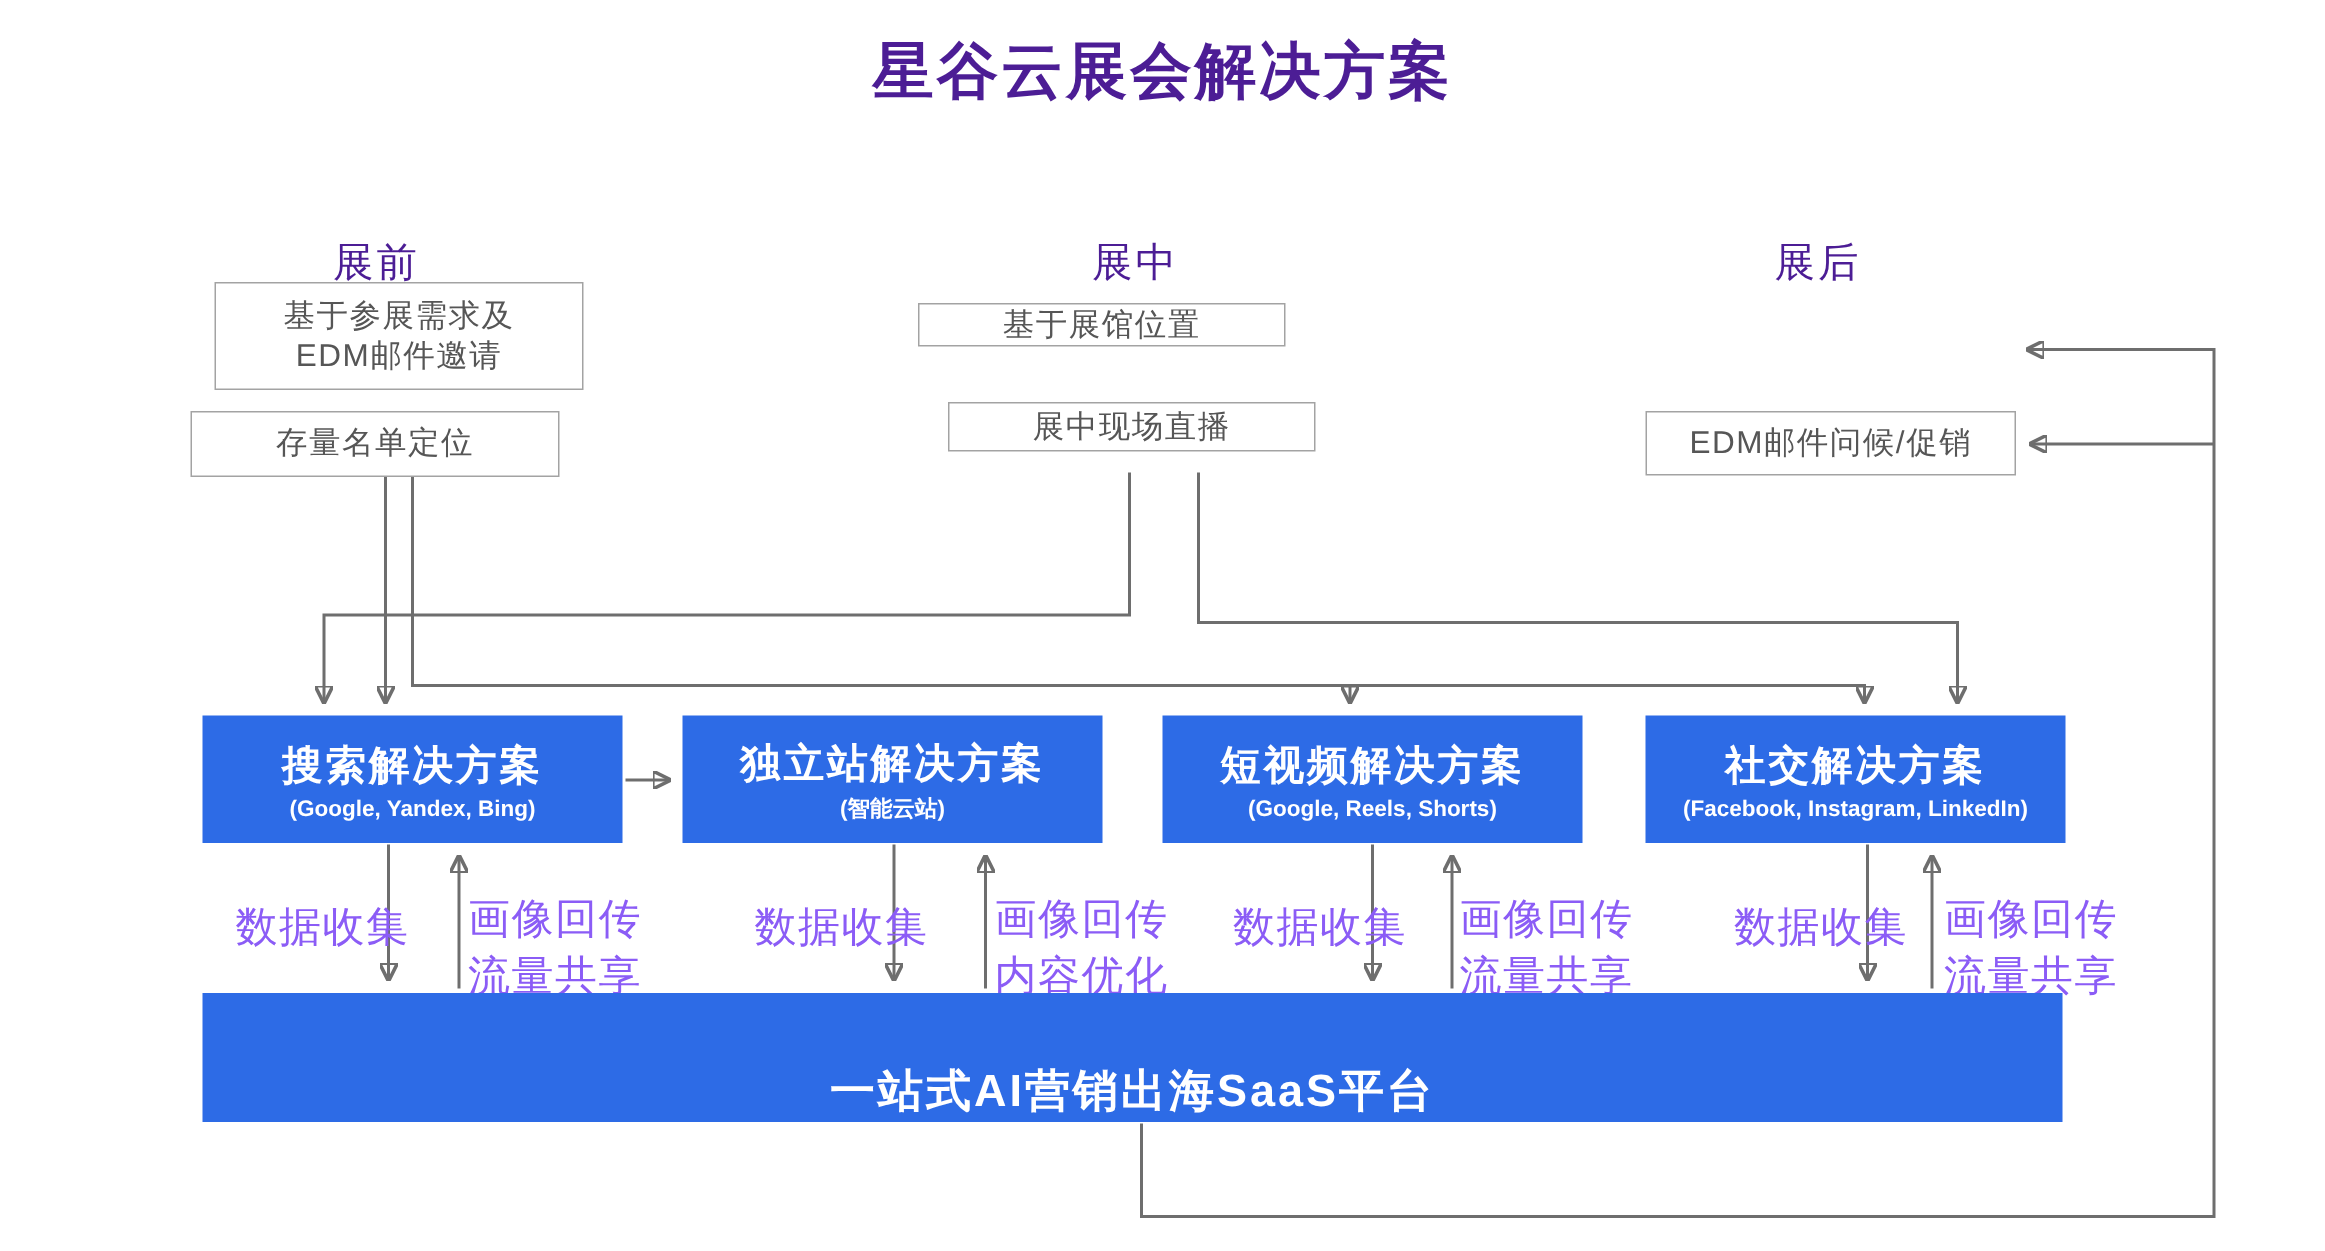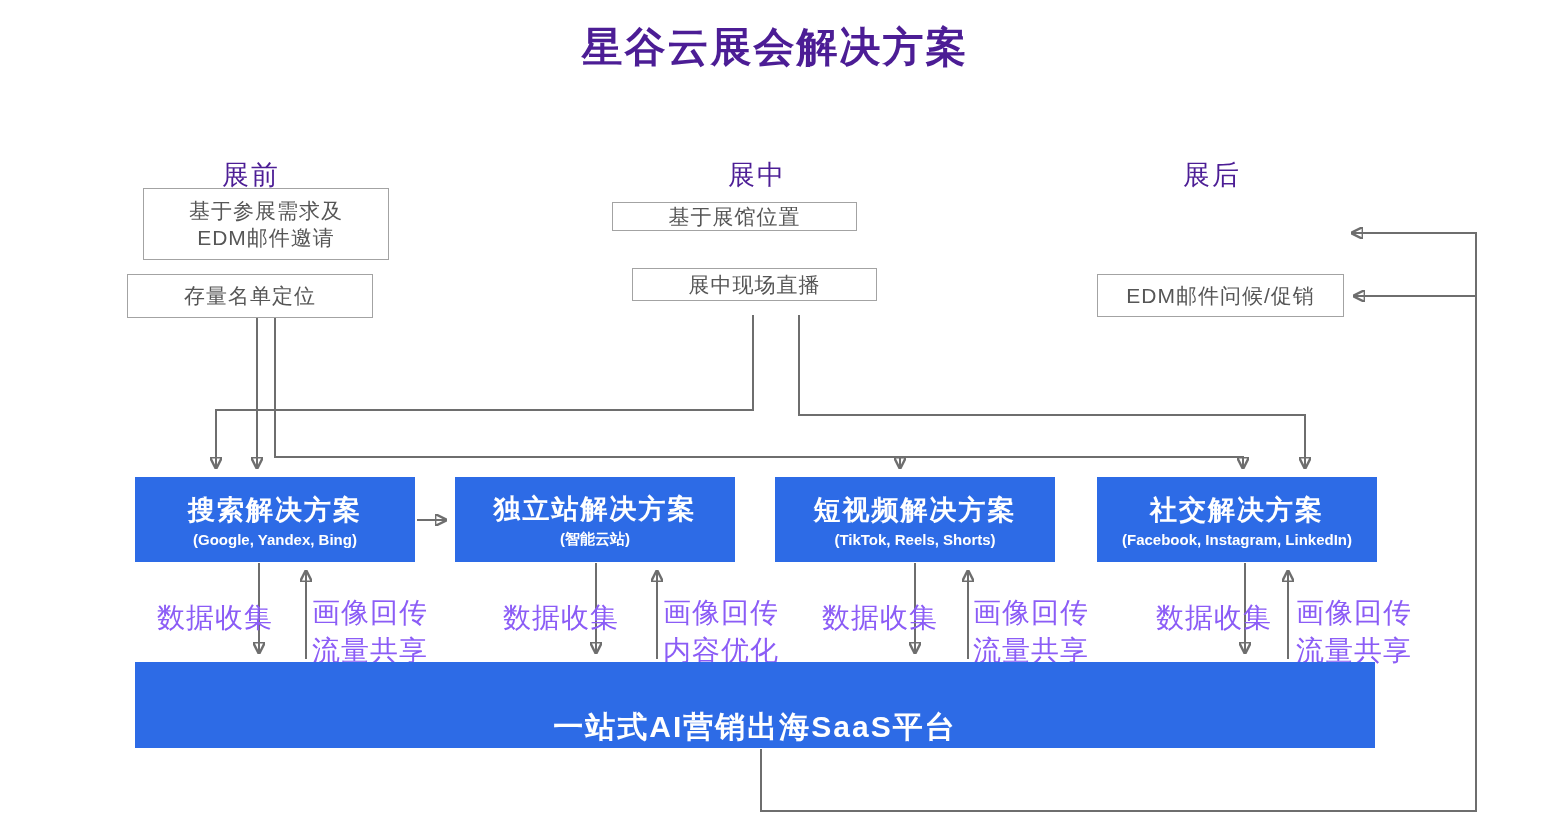--- a/index.html
+++ b/index.html
@@ -87,21 +87,21 @@
   <div class="sol" style="left:135px;">
     <div class="t">搜索解决方案</div>
     <div class="s">(Google, Yandex, Bing)</div>
   </div>
   <div class="sol" style="left:455px;">
     <div class="t">独立站解决方案</div>
     <div class="s">(智能云站)</div>
   </div>
   <div class="sol" style="left:775px;">
     <div class="t">短视频解决方案</div>
-    <div class="s">(TikTok, Reels, Shorts)</div>
+    <div class="s">(Google, Reels, Shorts)</div>
   </div>
   <div class="sol" style="left:1097px;">
     <div class="t">社交解决方案</div>
     <div class="s">(Facebook, Instagram, LinkedIn)</div>
   </div>
 
   <div class="flow" style="left:157px;top:599px;">数据收集</div>
   <div class="flow" style="left:312px;top:594px;">画像回传
 流量共享</div>
   <div class="flow" style="left:503px;top:599px;">数据收集</div>

